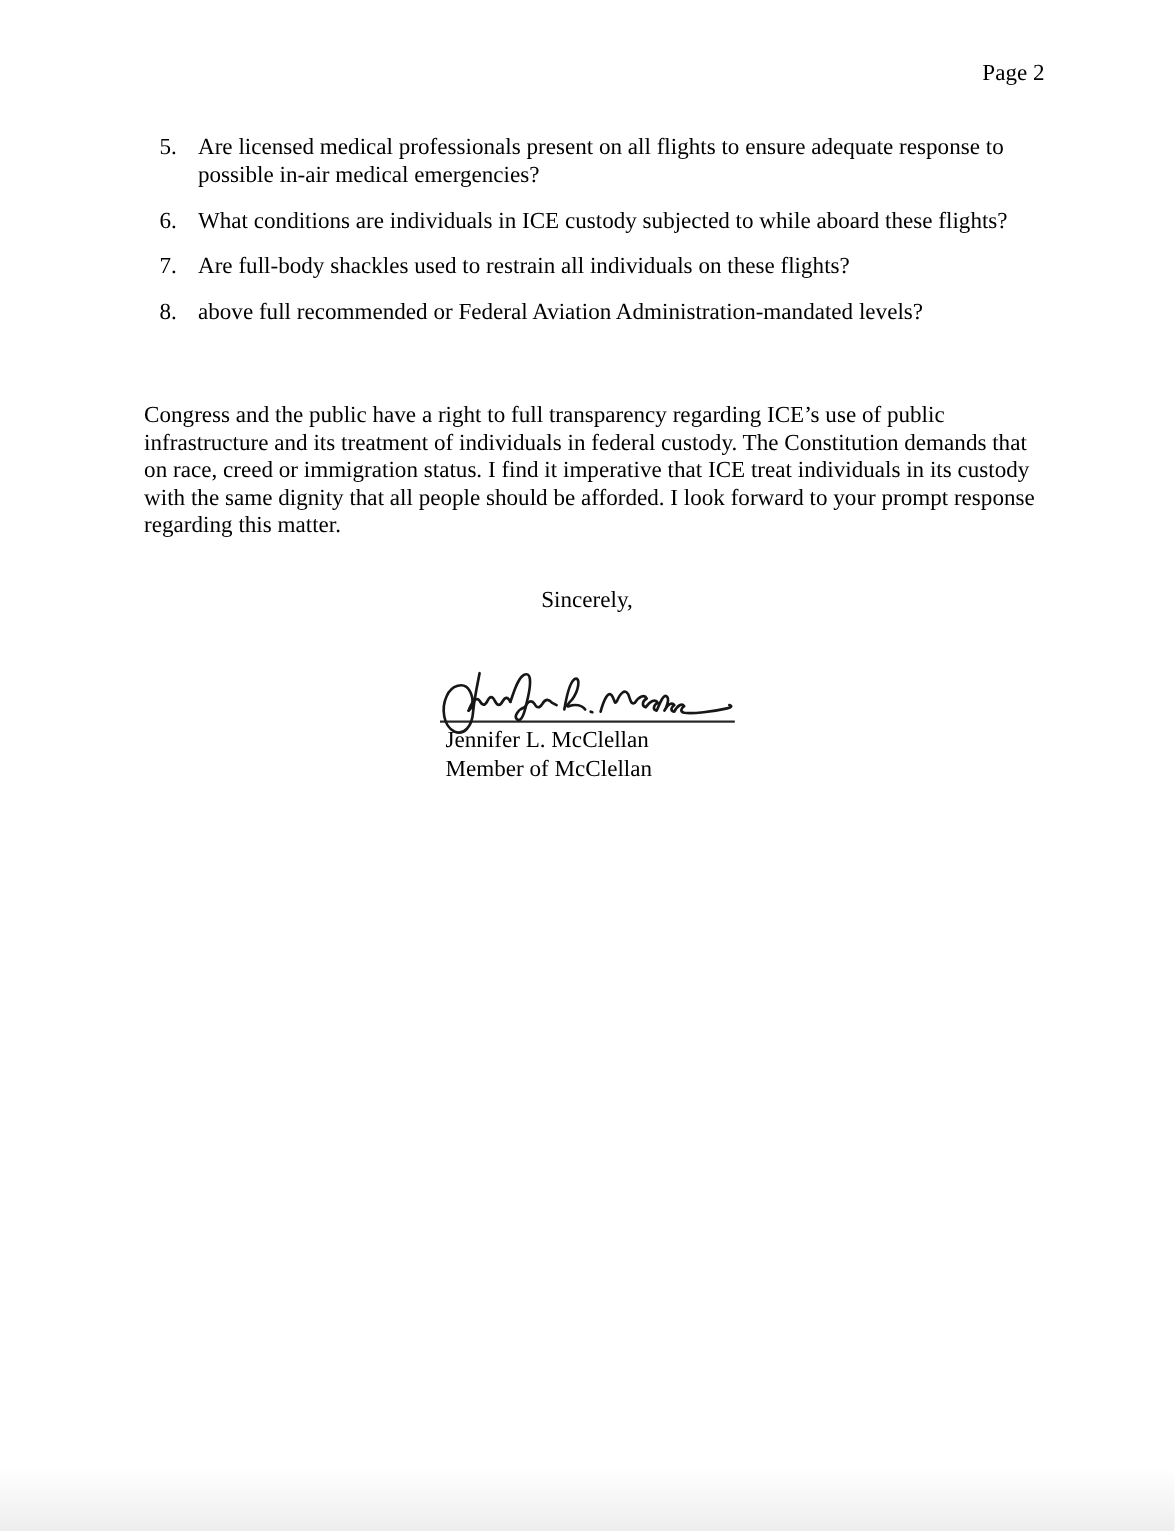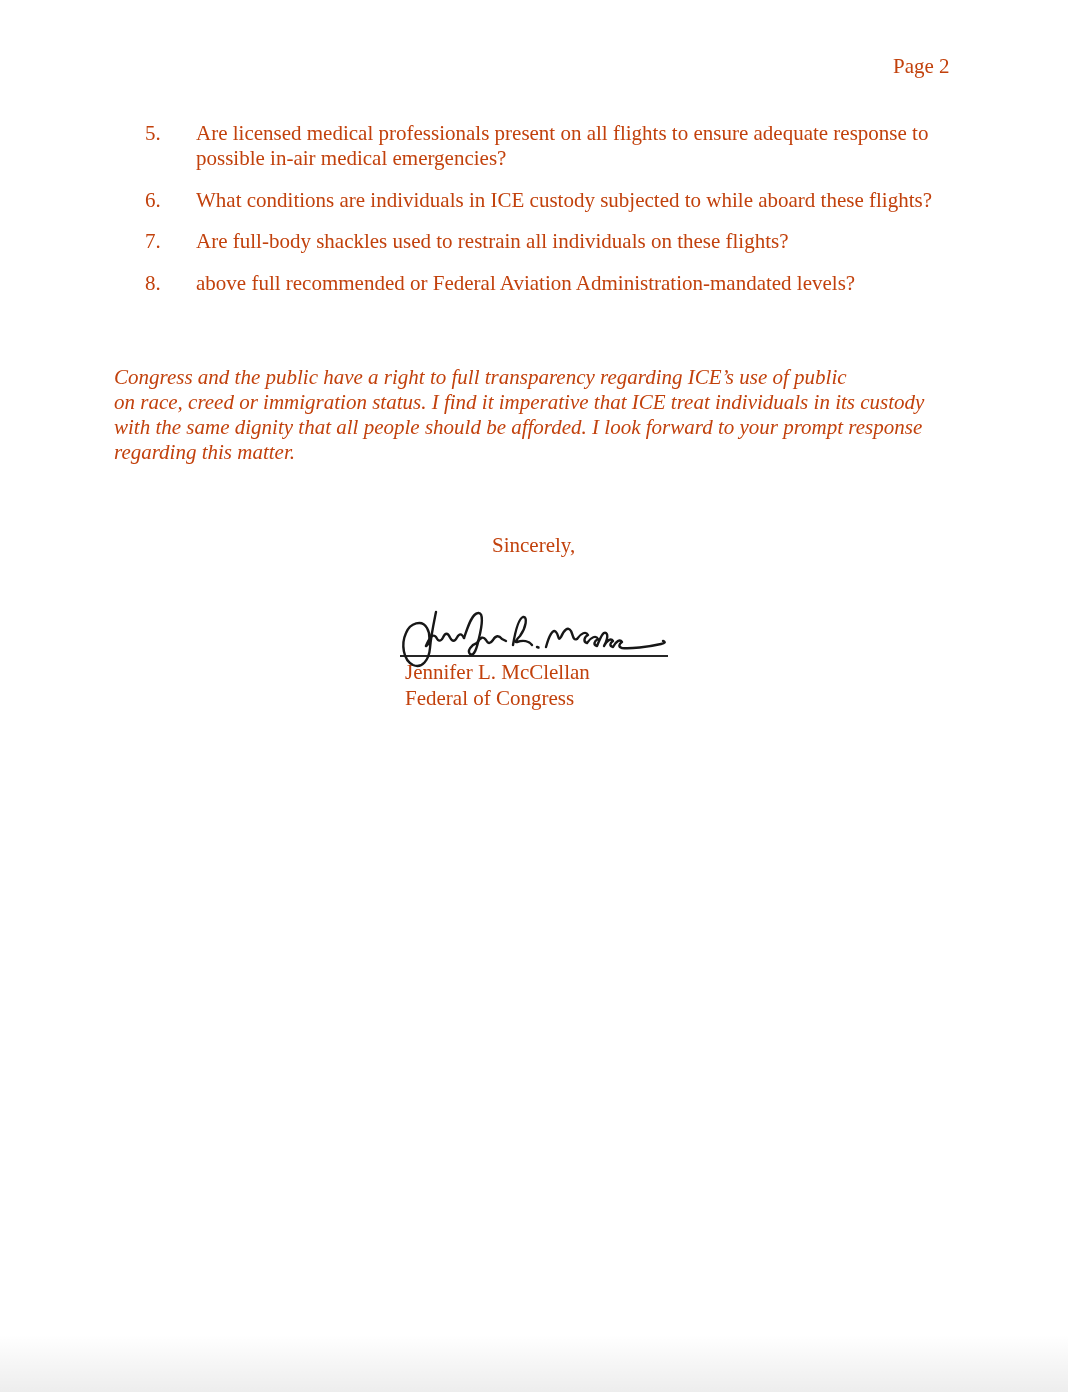--- a/index.html
+++ b/index.html
@@ -8,47 +8,46 @@
     background: #ffffff;
   }
   #page {
     position: relative;
     width: 1068px;
     height: 1392px;
     background: #ffffff;
     font-family: "Liberation Serif", "DejaVu Serif", serif;
     font-size: 21px;
     line-height: 25px;
-    color: #c2410c;
+    color: #000000;
     overflow: hidden;
   }
   .abs { position: absolute; }
   #page-number {
     top: 54px;
     left: 893px;
     white-space: nowrap;
   }
   .q-item {
     left: 145px;
     width: 810px;
   }
   .q-num {
     position: absolute;
     left: 0;
     top: 0;
   }
   .q-lines {
-    margin-left: 51px;
+    margin-left: 35px;
   }
   .line { white-space: nowrap; }
   #closing-paragraph {
-    left: 114px;
+    left: 131px;
     top: 365px;
     width: 840px;
-    font-style: italic;
   }
   #sincerely {
     left: 492px;
     top: 533px;
     white-space: nowrap;
     font-family: Liberation Serif, serif;
   }
   #signature-svg {
     left: 398px;
     top: 606px;
@@ -115,20 +114,21 @@
 
   <div class="q-item abs" style="top:271px">
     <span class="q-num">8.</span>
     <div class="q-lines">
       <div class="line">above full recommended or Federal Aviation Administration-mandated levels?</div>
     </div>
   </div>
 
   <div id="closing-paragraph" class="abs">
     <div class="line">Congress and the public have a right to full transparency regarding ICE’s use of public</div>
+    <div class="line">infrastructure and its treatment of individuals in federal custody. The Constitution demands that</div>
     <div class="line">on race, creed or immigration status. I find it imperative that ICE treat individuals in its custody</div>
     <div class="line">with the same dignity that all people should be afforded. I look forward to your prompt response</div>
     <div class="line">regarding this matter.</div>
   </div>
 
   <div id="sincerely" class="abs">Sincerely,</div>
 
   <svg id="signature-svg" class="abs" viewBox="0 0 272 66" fill="none" stroke="#171717" stroke-width="2.4" stroke-linecap="round" stroke-linejoin="round">
 
     <path d="M 38 6 C 36 16 33 30 32 42 C 31 54 24 63 15 59 C 5 54 3 38 8 27 C 12 17 24 13 29 22 C 33 29 32 38 28 40"></path>
@@ -142,17 +142,17 @@
     <path d="M 115 39 C 117 27 120 13 125 11 C 130 10 128 22 122 30 C 119 33 116 37 119 36 C 125 34 131 35 134 39"></path>
     <path d="M 139 41 l 1.5 0.5"></path>
 
     <path d="M 148 41 C 151 30 155 22 158 26 C 161 29 160 36 163 31 C 166 24 170 20 173 25 C 175 29 175 35 179 33 C 183 27 188 25 190 29 C 186 31 185 36 189 37 C 193 31 198 29 200 33 C 196 35 195 39 199 40 C 202 33 205 25 208 27 C 211 29 208 37 206 40 C 209 34 213 32 215 35 C 212 37 211 40 215 41 C 218 35 222 33 224 36 C 221 38 220 41 224 42 C 232 43 250 41 263 38 C 267 37 268 36 265 35"></path>
   </svg>
 
   <div id="signature-line" class="abs"></div>
 
   <div id="signer-name" class="abs">Jennifer L. McClellan</div>
 
-  <div id="signer-title" class="abs">Federal of Congress</div>
+  <div id="signer-title" class="abs">Member of McClellan</div>
 
   <div id="bottom-edge-shade" class="abs"></div>
 
 </div>
 
 </body></html>

